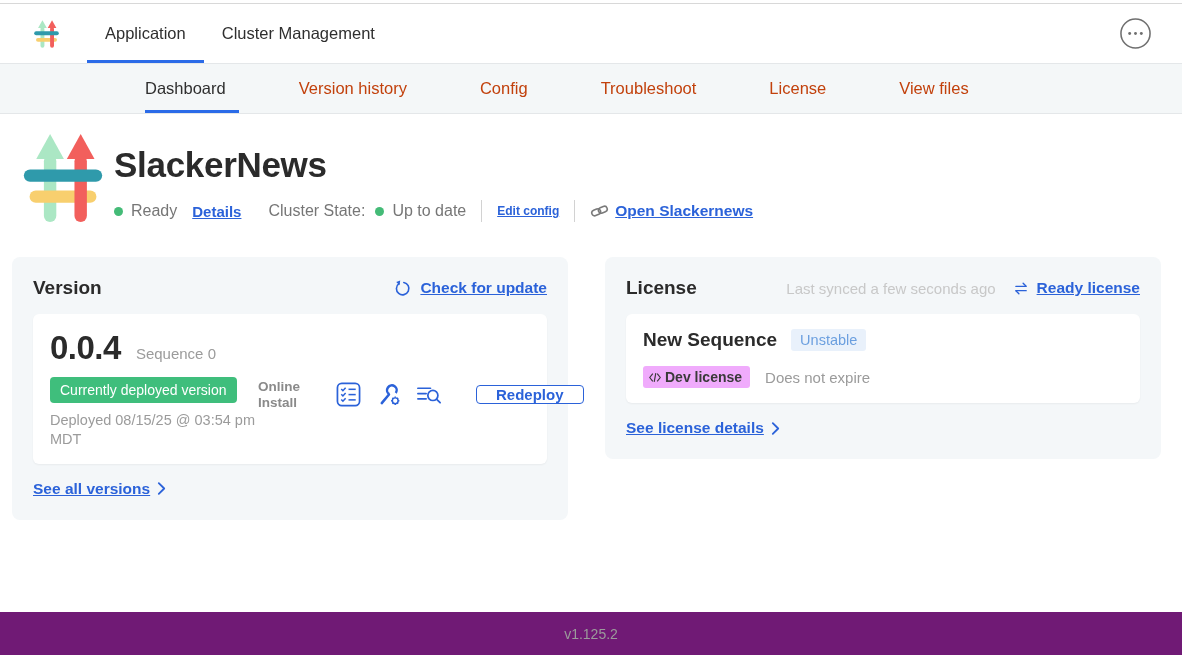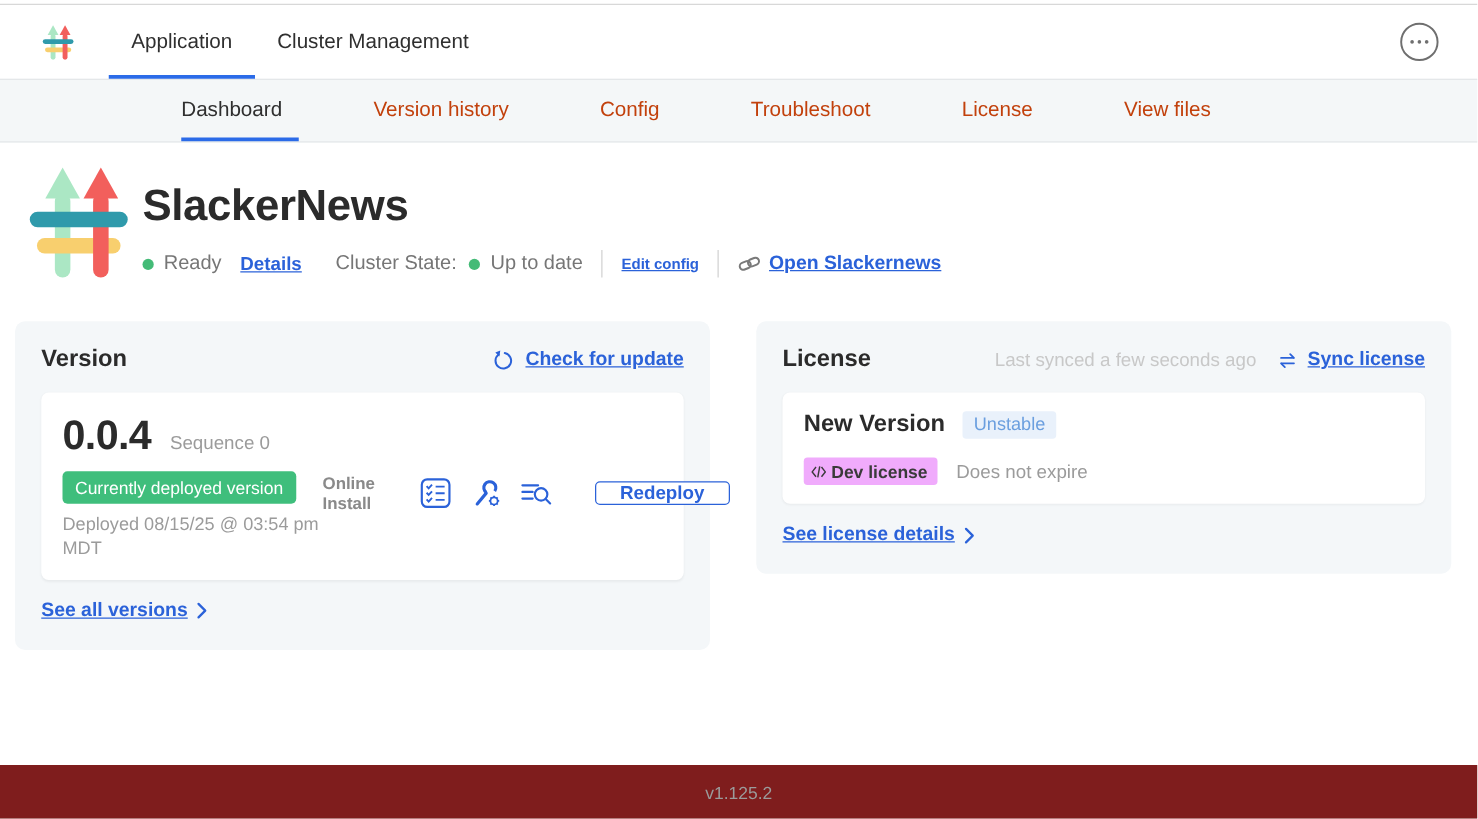--- a/index.html
+++ b/index.html
@@ -65,21 +65,21 @@
   .card-footer-link { margin-top:16px; display:inline-flex; align-items:center; gap:7px; color:#2b62d9; cursor:pointer; }
 
   .license-row1 { display:flex; align-items:center; }
   .customer-name { font-size:19px; font-weight:700; color:#2b2b2b; }
   .channel-badge { margin-left:14px; background:#e9f1fb; color:#6b9fdf; font-size:14.5px; padding:3px 9px; border-radius:3px; }
   .license-row2 { display:flex; align-items:center; margin-top:15px; }
   .type-badge { display:inline-flex; align-items:center; gap:3px; background:#f0abfc; color:#3a3a3a; font-weight:700; font-size:14px; padding:3px 8px 3px 5px; border-radius:3px; }
   .expiry { margin-left:15px; color:#9b9b9b; font-size:15px; }
 
   
-  .appfooter { position:absolute; left:0; right:0; bottom:0; height:43px; background:#7f1d1d; display:flex; align-items:center; justify-content:center; font-size:14px; color:#9b9b9b; }
+  .appfooter { position:absolute; left:0; right:0; bottom:0; height:43px; background:#701a75; display:flex; align-items:center; justify-content:center; font-size:14px; color:#9b9b9b; }
 </style>
 </head>
 <body>
 
 <div class="topline"></div>
 
 <header class="topnav">
   <span class="logo-sm">
     <svg width="27" height="30" viewBox="0 0 90 100" aria-hidden="true">
       <rect x="25" y="26" width="13" height="70" rx="6.5" fill="#abe7c4"></rect>
@@ -264,27 +264,27 @@
         <span class="last-synced">Last synced a few seconds ago</span>
         <span class="sync-group">
           <span style="display:flex;">
             <svg width="16" height="13" viewBox="0 0 18 14" fill="none" stroke="currentColor" stroke-width="1.6" stroke-linecap="round" stroke-linejoin="round">
               <path d="M3.2 4.6 H14.2"></path>
                 <path d="M11.4 1.2 L14.8 4.6"></path>
               <path d="M14.8 9.4 H3.8"></path>
                 <path d="M6.6 12.8 L3.2 9.4"></path>
             </svg>
           </span>
-          <span class="link">Sync license</span>
+          <span class="link">Ready license</span>
         </span>
       </div>
 
       <div class="inner-card">
         <div class="license-row1">
-          <span class="customer-name">New Version</span>
+          <span class="customer-name">New Sequence</span>
           <span class="channel-badge">Unstable</span>
         </div>
         <div class="license-row2">
           <span class="type-badge">
             <span style="display:flex;">
               <svg width="14" height="11" viewBox="0 0 16 12" fill="none" stroke="currentColor" stroke-width="1.3">
                 <polyline points="5.5 1.5, 2 6, 5.5 10.5"></polyline>
                 <polyline points="10.5 1.5, 14 6, 10.5 10.5"></polyline>
                 <line x1="8.9" y1="1" x2="7.1" y2="11"></line>
               </svg>

